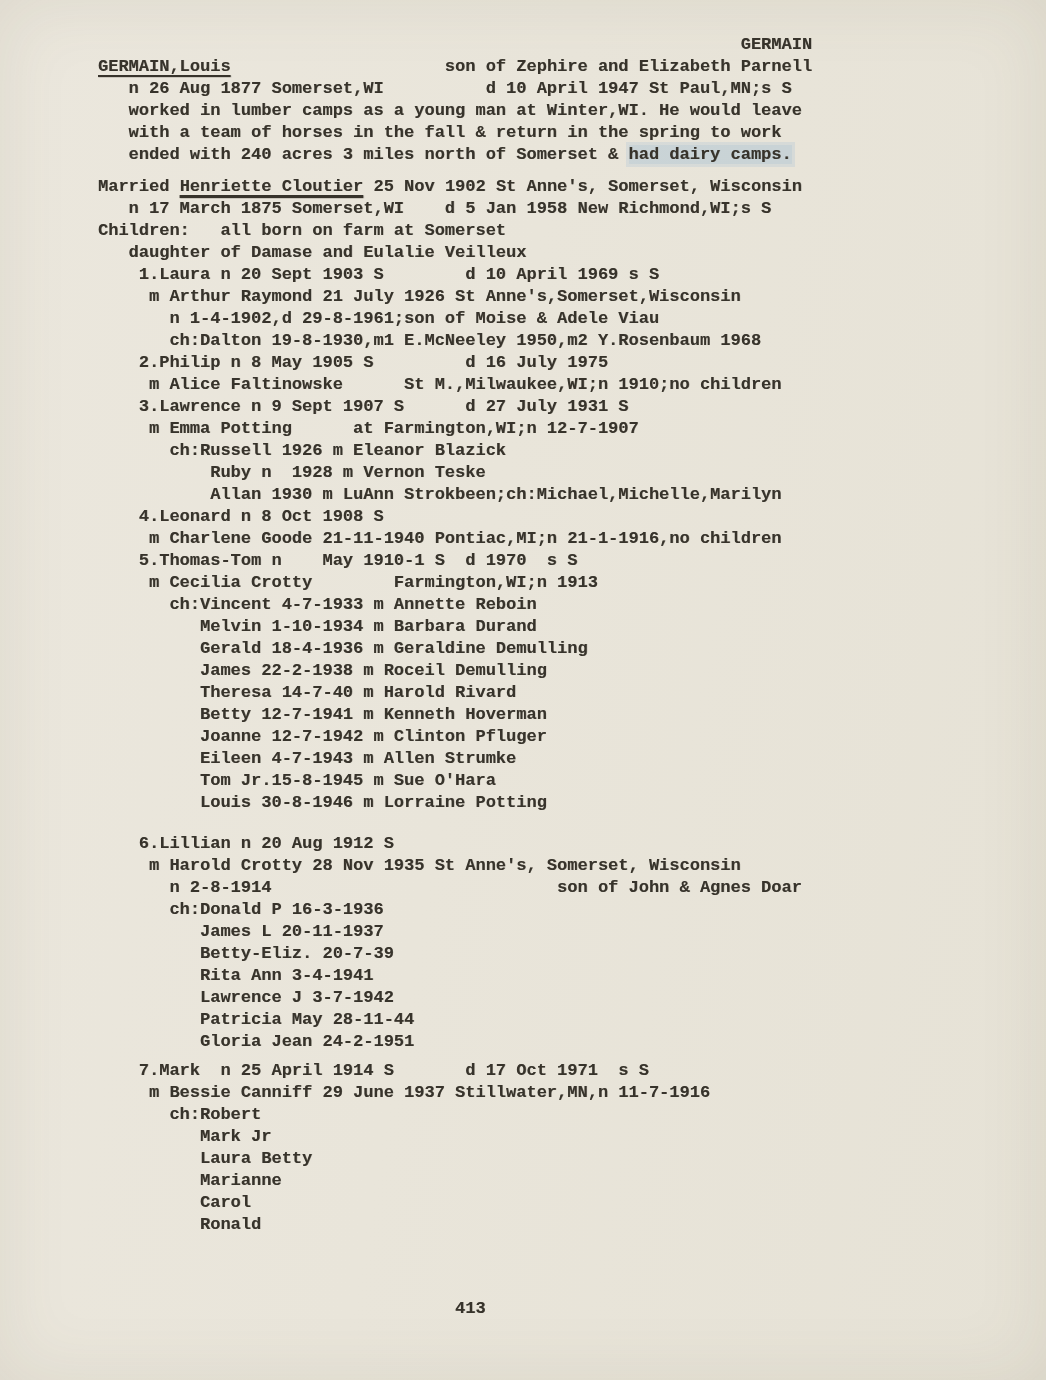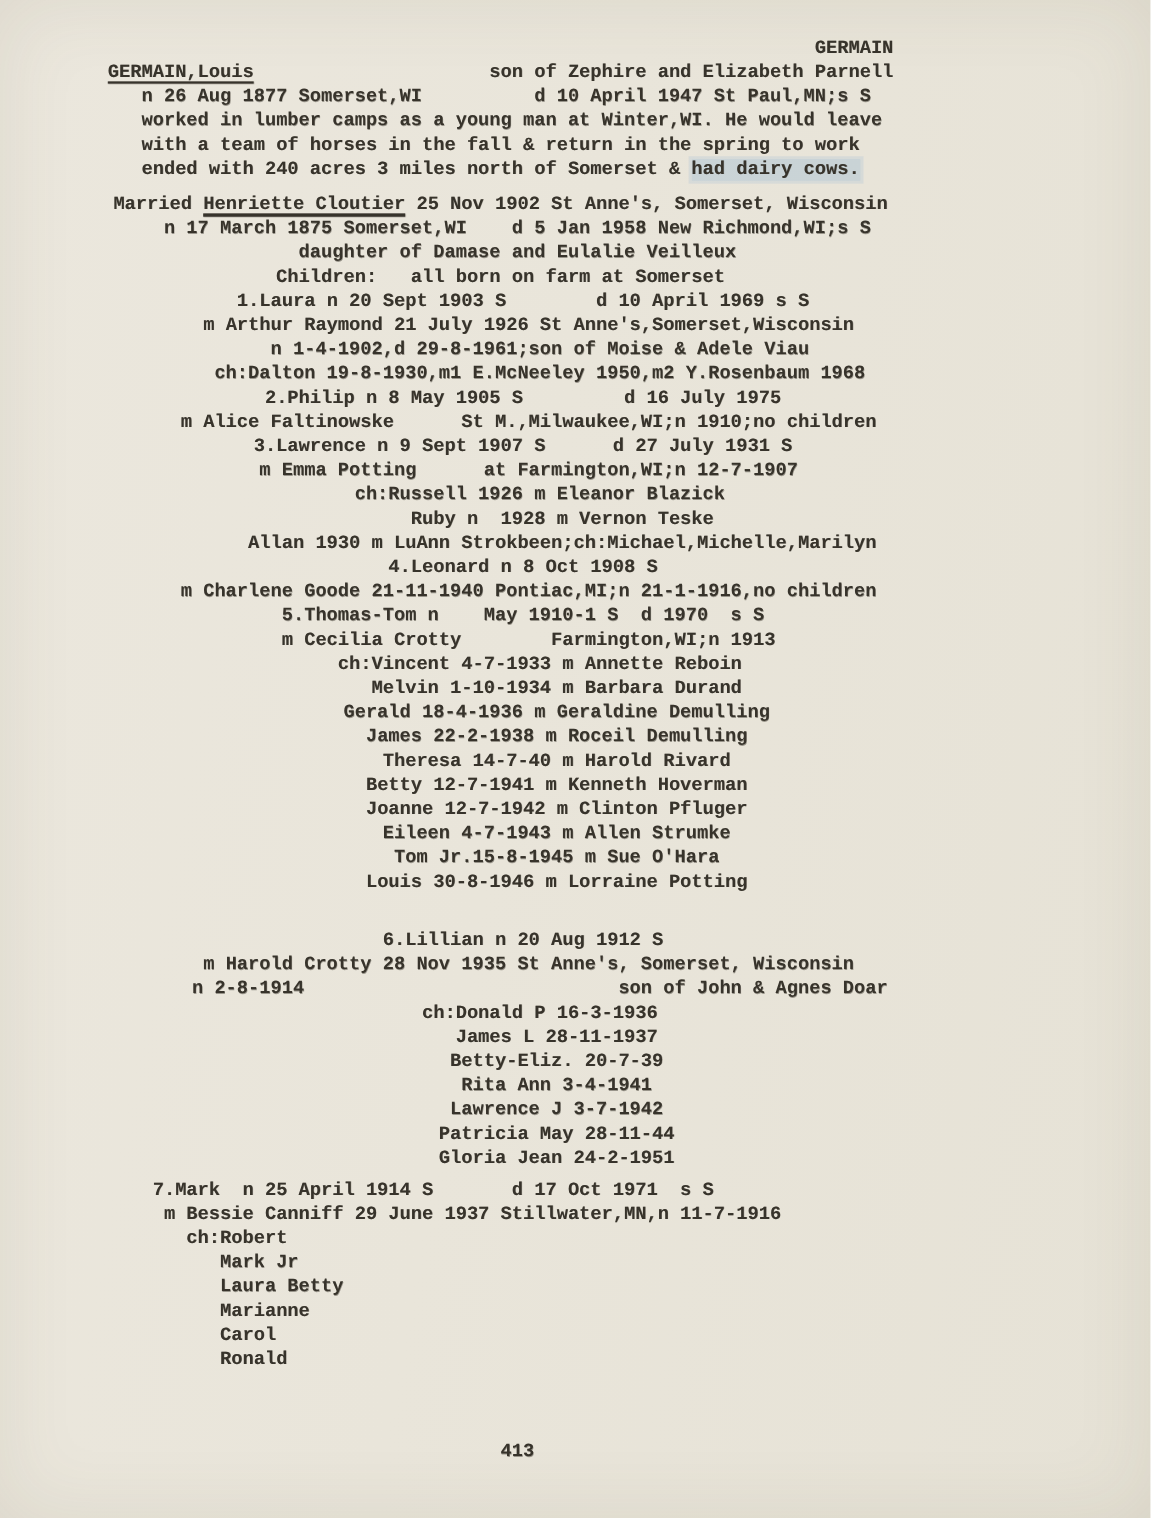--- a/index.html
+++ b/index.html
@@ -25,22 +25,22 @@
     font-weight: 700;
     color: #37332b;
     text-shadow: 0.4px 0.4px 0 rgba(55, 51, 43, 0.45);
   }
   .line {
     white-space: pre;
     height: 22px;
     line-height: 22px;
   }
   
-  .typewritten > .block:nth-child(3) { margin-top: 10px; text-align: center; }
-  .typewritten > .block:nth-child(4) { margin-top: 31px; text-align: center; }
+  .typewritten > .block:nth-child(3) { margin-top: 10px; }
+  .typewritten > .block:nth-child(4) { margin-top: 19px; }
   .typewritten > .block:nth-child(5) { margin-top: 7px; }
   .typewritten > .block:nth-child(6) { margin-top: 62px; }
 
   .u {
     text-decoration: underline;
     text-decoration-thickness: 2px;
     text-underline-offset: 4px;
   }
   .u2 {
     text-decoration: underline;
@@ -58,27 +58,27 @@
 <div class="paper">
   <div class="typewritten">
       <div class="block">
         <div class="line"><span>                                                               GERMAIN</span></div>
       </div>
       <div class="block">
         <div class="line"><span class="u">GERMAIN,Louis</span><span>                     son of Zephire and Elizabeth Parnell</span></div>
         <div class="line"><span>   n 26 Aug 1877 Somerset,WI          d 10 April 1947 St Paul,MN;s S</span></div>
         <div class="line"><span>   worked in lumber camps as a young man at Winter,WI. He would leave</span></div>
         <div class="line"><span>   with a team of horses in the fall &amp; return in the spring to work</span></div>
-        <div class="line"><span>   ended with 240 acres 3 miles north of Somerset &amp; </span><span class="hl">had dairy cows.</span></div>
+        <div class="line"><span>   ended with 240 acres 3 miles north of Somerset &amp; </span><span class="hl">had dairy camps.</span></div>
       </div>
       <div class="block">
         <div class="line"><span>Married </span><span class="u2">Henriette Cloutier</span><span> 25 Nov 1902 St Anne's, Somerset, Wisconsin</span></div>
         <div class="line"><span>   n 17 March 1875 Somerset,WI    d 5 Jan 1958 New Richmond,WI;s S</span></div>
+        <div class="line"><span>Children:   all born on farm at Somerset</span></div>
         <div class="line"><span>   daughter of Damase and Eulalie Veilleux</span></div>
-        <div class="line"><span>Children:   all born on farm at Somerset</span></div>
         <div class="line"><span>    1.Laura n 20 Sept 1903 S        d 10 April 1969 s S</span></div>
         <div class="line"><span>     m Arthur Raymond 21 July 1926 St Anne's,Somerset,Wisconsin</span></div>
         <div class="line"><span>       n 1-4-1902,d 29-8-1961;son of Moise &amp; Adele Viau</span></div>
         <div class="line"><span>       ch:Dalton 19-8-1930,m1 E.McNeeley 1950,m2 Y.Rosenbaum 1968</span></div>
         <div class="line"><span>    2.Philip n 8 May 1905 S         d 16 July 1975</span></div>
         <div class="line"><span>     m Alice Faltinowske      St M.,Milwaukee,WI;n 1910;no children</span></div>
         <div class="line"><span>    3.Lawrence n 9 Sept 1907 S      d 27 July 1931 S</span></div>
         <div class="line"><span>     m Emma Potting      at Farmington,WI;n 12-7-1907</span></div>
         <div class="line"><span>       ch:Russell 1926 m Eleanor Blazick</span></div>
         <div class="line"><span>           Ruby n  1928 m Vernon Teske</span></div>
@@ -96,21 +96,21 @@
         <div class="line"><span>          Joanne 12-7-1942 m Clinton Pfluger</span></div>
         <div class="line"><span>          Eileen 4-7-1943 m Allen Strumke</span></div>
         <div class="line"><span>          Tom Jr.15-8-1945 m Sue O'Hara</span></div>
         <div class="line"><span>          Louis 30-8-1946 m Lorraine Potting</span></div>
       </div>
       <div class="block">
         <div class="line"><span>    6.Lillian n 20 Aug 1912 S</span></div>
         <div class="line"><span>     m Harold Crotty 28 Nov 1935 St Anne's, Somerset, Wisconsin</span></div>
         <div class="line"><span>       n 2-8-1914                            son of John &amp; Agnes Doar</span></div>
         <div class="line"><span>       ch:Donald P 16-3-1936</span></div>
-        <div class="line"><span>          James L 28-11-1937</span></div>
+        <div class="line"><span>          James L 20-11-1937</span></div>
         <div class="line"><span>          Betty-Eliz. 20-7-39</span></div>
         <div class="line"><span>          Rita Ann 3-4-1941</span></div>
         <div class="line"><span>          Lawrence J 3-7-1942</span></div>
         <div class="line"><span>          Patricia May 28-11-44</span></div>
         <div class="line"><span>          Gloria Jean 24-2-1951</span></div>
       </div>
       <div class="block">
         <div class="line"><span>    7.Mark  n 25 April 1914 S       d 17 Oct 1971  s S</span></div>
         <div class="line"><span>     m Bessie Canniff 29 June 1937 Stillwater,MN,n 11-7-1916</span></div>
         <div class="line"><span>       ch:Robert</span></div>

